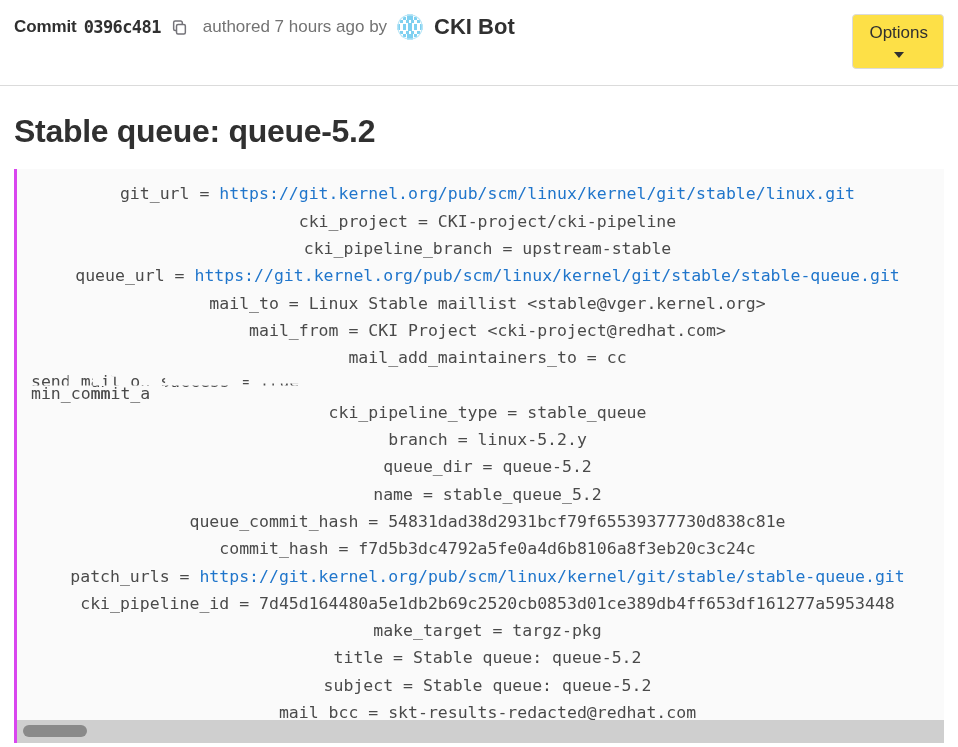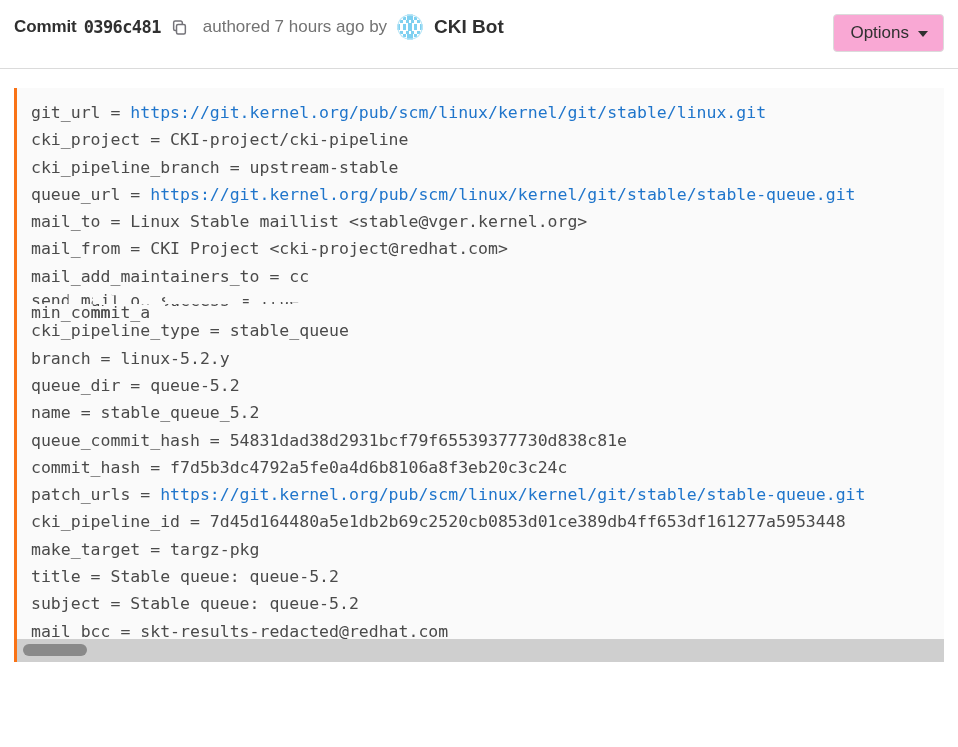--- a/index.html
+++ b/index.html
@@ -71,42 +71,43 @@
   .avatar {
     width: 26px;
     height: 26px;
     border-radius: 50%;
     margin-left: 10px;
     flex: none;
     overflow: hidden;
     background: #ffffff;
   }
   .author-name {
-    font-size: 19px;
+    font-size: 22px;
     font-weight: bold;
     color: #303030;
     margin-left: 11px;
     white-space: nowrap;
   }
   .header-spacer { flex: 1 1 auto; }
 
   .options-button {
     display: inline-flex;
     align-items: center;
     gap: 9px;
     border: 1px solid #dbdbdb;
     border-radius: 4px;
-    background: #f9a8d4;
+    background: #fde047;
     color: #303030;
     font-size: 17px;
     font-family: "Liberation Sans", sans-serif;
     padding: 9px 15px 10px 16px;
     cursor: pointer;
     white-space: nowrap;
     line-height: 1;
+    flex-direction: column;
   }
   .caret-down {
     width: 0; height: 0;
     border-left: 5px solid transparent;
     border-right: 5px solid transparent;
     border-top: 6px solid #303030;
     display: inline-block;
     margin-top: 2px;
   }
 
@@ -118,24 +119,25 @@
     margin: 26px 0 0 14px;
     letter-spacing: -0.3px;
     line-height: 1.2;
   }
 
   
   .code-wrap {
     position: relative;
     margin: 19px 14px 8px 14px;
     background: #fafafa;
-    border-left: 3px solid #f97316;
+    border-left: 3px solid #d946ef;
     box-sizing: border-box;
     height: 574px;
     overflow: hidden;
+    text-align: center;
   }
   .code-scroll {
     position: relative;
     height: 551px;
     overflow: hidden;
     padding: 11px 0 0 0;
     box-sizing: border-box;
   }
   pre.code-body {
     margin: 0;
@@ -277,20 +279,21 @@
     </div>
 
     <div class="header-spacer"></div>
 
     <button class="options-button">
       <span>Options</span>
       <span class="caret-down"></span>
     </button>
   </div>
 
+  <h1 class="page-title">Stable queue: queue-5.2</h1>
 
   <div class="code-wrap">
     <div class="code-scroll">
       <pre class="code-body"><span id="code-lines-top"><span class="code-line"><span>git_url = </span><span class="lnk">https://git.kernel.org/pub/scm/linux/kernel/git/stable/linux.git</span></span><span class="code-line"><span>cki_project = CKI-project/cki-pipeline</span></span><span class="code-line"><span>cki_pipeline_branch = upstream-stable</span></span><span class="code-line"><span>queue_url = </span><span class="lnk">https://git.kernel.org/pub/scm/linux/kernel/git/stable/stable-queue.git</span></span><span class="code-line"><span>mail_to = Linux Stable maillist &lt;stable@vger.kernel.org&gt;</span></span><span class="code-line"><span>mail_from = CKI Project &lt;cki-project@redhat.com&gt;</span></span><span class="code-line"><span>mail_add_maintainers_to = cc</span></span></span><span class="glitch-stack"><span class="glitch-top">send_mail_on success = True</span><span class="glitch-bottom">min_commit_age = 5</span><span class="glitch-bottom-tail">min_commit_age = 5</span></span><span id="code-lines-bottom"><span class="code-line"><span>cki_pipeline_type = stable_queue</span></span><span class="code-line"><span>branch = linux-5.2.y</span></span><span class="code-line"><span>queue_dir = queue-5.2</span></span><span class="code-line"><span>name = stable_queue_5.2</span></span><span class="code-line"><span>queue_commit_hash = 54831dad38d2931bcf79f65539377730d838c81e</span></span><span class="code-line"><span>commit_hash = f7d5b3dc4792a5fe0a4d6b8106a8f3eb20c3c24c</span></span><span class="code-line"><span>patch_urls = </span><span class="lnk">https://git.kernel.org/pub/scm/linux/kernel/git/stable/stable-queue.git</span></span><span class="code-line"><span>cki_pipeline_id = 7d45d164480a5e1db2b69c2520cb0853d01ce389db4ff653df161277a5953448</span></span><span class="code-line"><span>make_target = targz-pkg</span></span><span class="code-line"><span>title = Stable queue: queue-5.2</span></span><span class="code-line"><span>subject = Stable queue: queue-5.2</span></span><span class="code-line"><span>mail_bcc = skt-results-redacted@redhat.com</span></span></span></pre>
     </div>
 
     <div class="hscrollbar">
       <div class="hscroll-thumb"></div>
     </div>
   </div>

